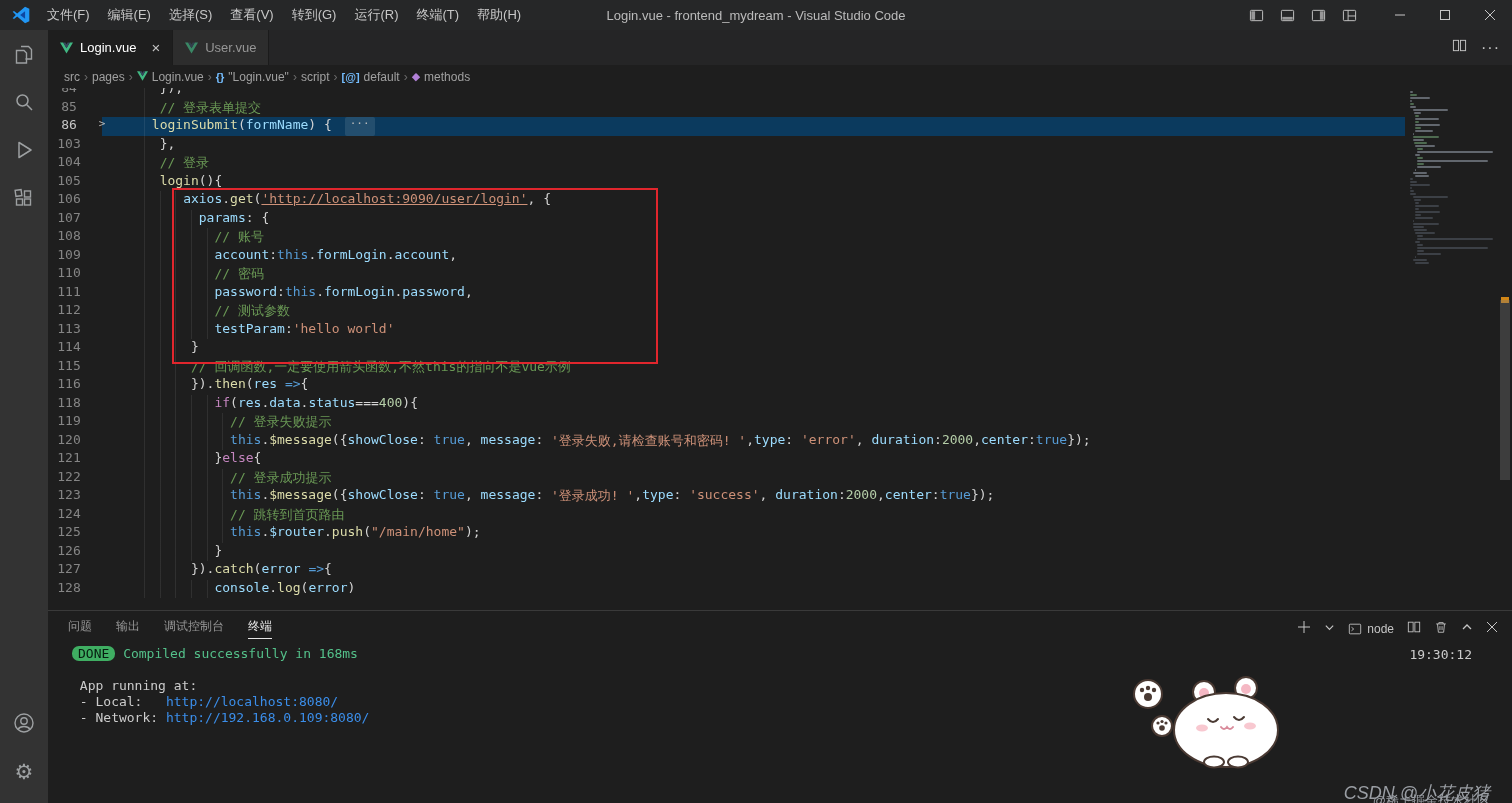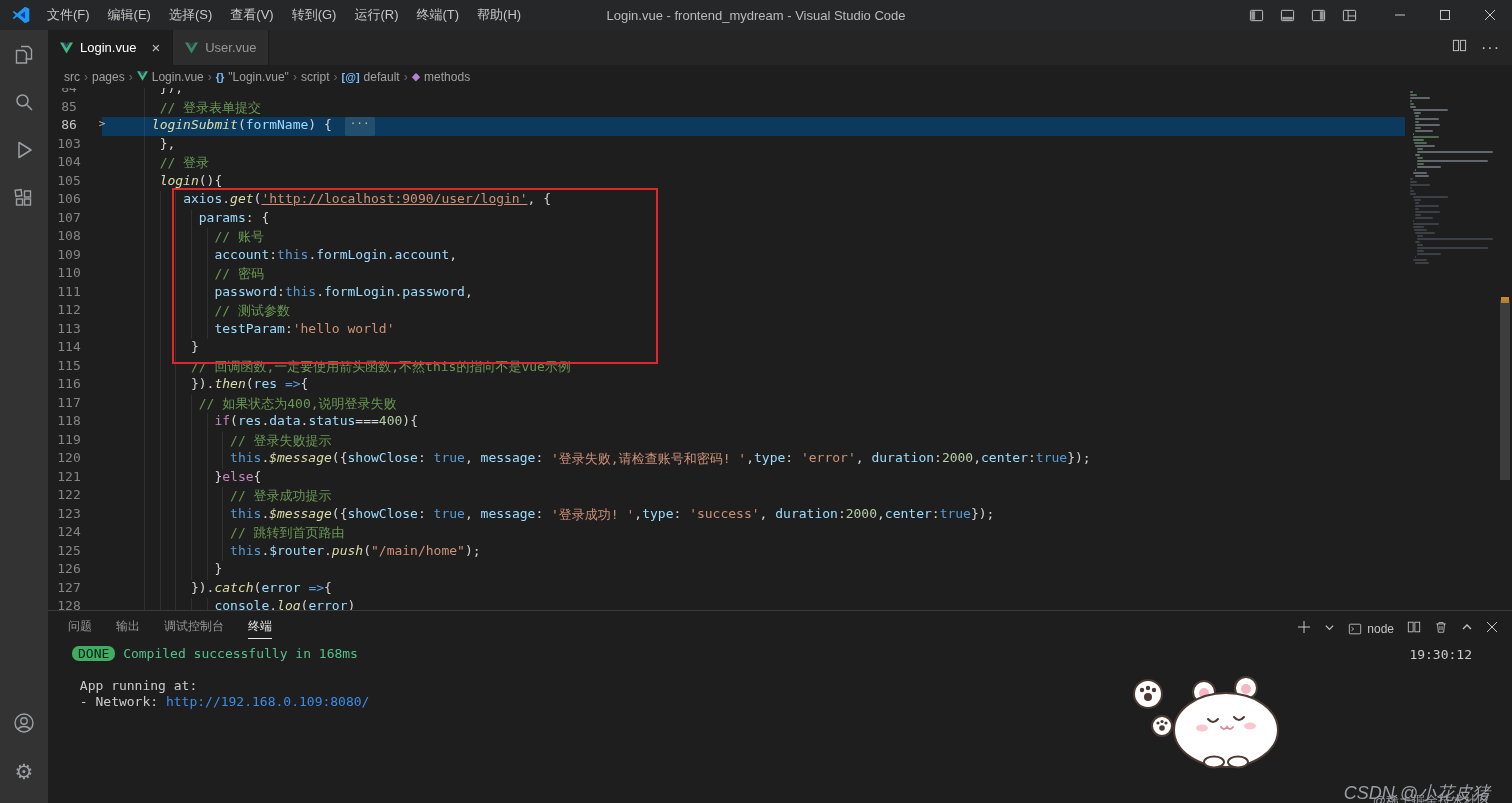--- a/index.html
+++ b/index.html
@@ -52,21 +52,21 @@
   .crow.hl{background:linear-gradient(90deg, transparent 54px, #0b3a5e 54px);}
   .ln{width:42px;flex:0 0 auto;text-align:center;color:#858585;}
   .crow.hl .ln{color:#c6c6c6;}
   .fold{width:24px;flex:0 0 auto;text-align:center;color:#b8b8b8;font-size:11px;}
   .codeln{padding-left:30px;display:flex;align-items:stretch;}
   .ind{display:inline-block;flex:0 0 auto;
        background-image:repeating-linear-gradient(90deg,rgba(255,255,255,.08) 0 1px,transparent 1px 2ch);}
   .tk{white-space:pre;}
   .pn{color:#d4d4d4;} .cm{color:#6a9955;} .str{color:#ce9178;}
   .strl{color:#ce9178;text-decoration:underline;}
-  .kw{color:#c586c0;} .kb{color:#569cd6;} .fn{color:#dcdcaa;font-style:italic;} .vr{color:#9cdcfe;} .num{color:#b5cea8;}
+  .kw{color:#c586c0;} .kb{color:#569cd6;} .fn{color:#dcdcaa;} .vr{color:#9cdcfe;} .num{color:#b5cea8;}
   .pill{color:#bbb;background:rgba(255,255,255,.1);border-radius:2px;padding:0 5px;margin-left:5px;font-size:11px;}
   .annotation-box{position:absolute;left:124px;top:100px;width:482px;height:172px;
                   border:2px solid #e1262d;pointer-events:none;z-index:5;}
 
   
   .minimap{position:absolute;top:0;right:14px;width:93px;bottom:0;}
   .mm-content{padding-top:3px;}
   .mmline{height:2px;margin:0 0 1px 4px;border-radius:1px;}
   .scrollbar{position:absolute;right:0;top:0;width:14px;bottom:0;}
   .sb-thumb{position:absolute;left:2px;width:10px;top:212px;height:180px;background:rgba(121,121,121,.35);}
@@ -283,21 +283,20 @@
           <div class="crow"><span class="ln">107</span><span class="fold"></span><span class="codeln"><span class="ind" style="width: 7ch;"></span><span class="tk vr">params</span><span class="tk pn">: {</span></span></div>
           <div class="crow"><span class="ln">108</span><span class="fold"></span><span class="codeln"><span class="ind" style="width: 9ch;"></span><span class="tk cm">// 账号</span></span></div>
           <div class="crow"><span class="ln">109</span><span class="fold"></span><span class="codeln"><span class="ind" style="width: 9ch;"></span><span class="tk vr">account</span><span class="tk pn">:</span><span class="tk kb">this</span><span class="tk pn">.</span><span class="tk vr">formLogin</span><span class="tk pn">.</span><span class="tk vr">account</span><span class="tk pn">,</span></span></div>
           <div class="crow"><span class="ln">110</span><span class="fold"></span><span class="codeln"><span class="ind" style="width: 9ch;"></span><span class="tk cm">// 密码</span></span></div>
           <div class="crow"><span class="ln">111</span><span class="fold"></span><span class="codeln"><span class="ind" style="width: 9ch;"></span><span class="tk vr">password</span><span class="tk pn">:</span><span class="tk kb">this</span><span class="tk pn">.</span><span class="tk vr">formLogin</span><span class="tk pn">.</span><span class="tk vr">password</span><span class="tk pn">,</span></span></div>
           <div class="crow"><span class="ln">112</span><span class="fold"></span><span class="codeln"><span class="ind" style="width: 9ch;"></span><span class="tk cm">// 测试参数</span></span></div>
           <div class="crow"><span class="ln">113</span><span class="fold"></span><span class="codeln"><span class="ind" style="width: 9ch;"></span><span class="tk vr">testParam</span><span class="tk pn">:</span><span class="tk str">'hello world'</span></span></div>
           <div class="crow"><span class="ln">114</span><span class="fold"></span><span class="codeln"><span class="ind" style="width: 6ch;"></span><span class="tk pn">}</span></span></div>
           <div class="crow"><span class="ln">115</span><span class="fold"></span><span class="codeln"><span class="ind" style="width: 6ch;"></span><span class="tk cm">// 回调函数,一定要使用箭头函数,不然this的指向不是vue示例</span></span></div>
           <div class="crow"><span class="ln">116</span><span class="fold"></span><span class="codeln"><span class="ind" style="width: 6ch;"></span><span class="tk pn">}).</span><span class="tk fn">then</span><span class="tk pn">(</span><span class="tk vr">res</span><span class="tk pn"> </span><span class="tk kb">=&gt;</span><span class="tk pn">{</span></span></div>
-          <div class="crow"><span class="ln">117</span><span class="fold"></span><span class="codeln"><span class="ind" style="width: 7ch;"></span><span class="tk cm">// 如果状态为400,说明登录失败</span></span></div>
           <div class="crow"><span class="ln">118</span><span class="fold"></span><span class="codeln"><span class="ind" style="width: 9ch;"></span><span class="tk kw">if</span><span class="tk pn">(</span><span class="tk vr">res</span><span class="tk pn">.</span><span class="tk vr">data</span><span class="tk pn">.</span><span class="tk vr">status</span><span class="tk pn">===</span><span class="tk num">400</span><span class="tk pn">){</span></span></div>
           <div class="crow"><span class="ln">119</span><span class="fold"></span><span class="codeln"><span class="ind" style="width: 11ch;"></span><span class="tk cm">// 登录失败提示</span></span></div>
           <div class="crow"><span class="ln">120</span><span class="fold"></span><span class="codeln"><span class="ind" style="width: 11ch;"></span><span class="tk kb">this</span><span class="tk pn">.</span><span class="tk fn">$message</span><span class="tk pn">({</span><span class="tk vr">showClose</span><span class="tk pn">: </span><span class="tk kb">true</span><span class="tk pn">, </span><span class="tk vr">message</span><span class="tk pn">: </span><span class="tk str">'登录失败,请检查账号和密码! '</span><span class="tk pn">,</span><span class="tk vr">type</span><span class="tk pn">: </span><span class="tk str">'error'</span><span class="tk pn">, </span><span class="tk vr">duration</span><span class="tk pn">:</span><span class="tk num">2000</span><span class="tk pn">,</span><span class="tk vr">center</span><span class="tk pn">:</span><span class="tk kb">true</span><span class="tk pn">});</span></span></div>
           <div class="crow"><span class="ln">121</span><span class="fold"></span><span class="codeln"><span class="ind" style="width: 9ch;"></span><span class="tk pn">}</span><span class="tk kw">else</span><span class="tk pn">{</span></span></div>
           <div class="crow"><span class="ln">122</span><span class="fold"></span><span class="codeln"><span class="ind" style="width: 11ch;"></span><span class="tk cm">// 登录成功提示</span></span></div>
           <div class="crow"><span class="ln">123</span><span class="fold"></span><span class="codeln"><span class="ind" style="width: 11ch;"></span><span class="tk kb">this</span><span class="tk pn">.</span><span class="tk fn">$message</span><span class="tk pn">({</span><span class="tk vr">showClose</span><span class="tk pn">: </span><span class="tk kb">true</span><span class="tk pn">, </span><span class="tk vr">message</span><span class="tk pn">: </span><span class="tk str">'登录成功! '</span><span class="tk pn">,</span><span class="tk vr">type</span><span class="tk pn">: </span><span class="tk str">'success'</span><span class="tk pn">, </span><span class="tk vr">duration</span><span class="tk pn">:</span><span class="tk num">2000</span><span class="tk pn">,</span><span class="tk vr">center</span><span class="tk pn">:</span><span class="tk kb">true</span><span class="tk pn">});</span></span></div>
           <div class="crow"><span class="ln">124</span><span class="fold"></span><span class="codeln"><span class="ind" style="width: 11ch;"></span><span class="tk cm">// 跳转到首页路由</span></span></div>
           <div class="crow"><span class="ln">125</span><span class="fold"></span><span class="codeln"><span class="ind" style="width: 11ch;"></span><span class="tk kb">this</span><span class="tk pn">.</span><span class="tk vr">$router</span><span class="tk pn">.</span><span class="tk fn">push</span><span class="tk pn">(</span><span class="tk str">"/main/home"</span><span class="tk pn">);</span></span></div>
           <div class="crow"><span class="ln">126</span><span class="fold"></span><span class="codeln"><span class="ind" style="width: 9ch;"></span><span class="tk pn">}</span></span></div>
           <div class="crow"><span class="ln">127</span><span class="fold"></span><span class="codeln"><span class="ind" style="width: 6ch;"></span><span class="tk pn">}).</span><span class="tk fn">catch</span><span class="tk pn">(</span><span class="tk vr">error</span><span class="tk pn"> </span><span class="tk kb">=&gt;</span><span class="tk pn">{</span></span></div>
@@ -414,20 +413,21 @@
               <line x1="1" y1="1" x2="11" y2="11" stroke="#c5c5c5"></line>
               <line x1="11" y1="1" x2="1" y2="11" stroke="#c5c5c5"></line>
             </svg></span>
       </div>
     </div>
     <div class="terminal">
       <div id="termlines">
           <div class="tline"><span class="badge">DONE</span><span class="grn"> Compiled successfully in 168ms</span></div>
           <div class="tline"></div>
           <div class="tline"><span class="fg"> App running at:</span></div>
+          <div class="tline"><span class="fg"> - Local:   </span><span class="lnk">http://localhost:8080/</span></div>
           <div class="tline"><span class="fg"> - Network: </span><span class="lnk">http://192.168.0.109:8080/</span></div>
         </div>
       <span class="term-time">19:30:12</span>
     </div>
   </div>
 
   <div class="mascot">
     <svg width="170" height="105" viewBox="0 0 170 105">
       <g stroke="#4a3a33" stroke-width="2" fill="#fff">
         <circle cx="22" cy="30" r="14"></circle>

